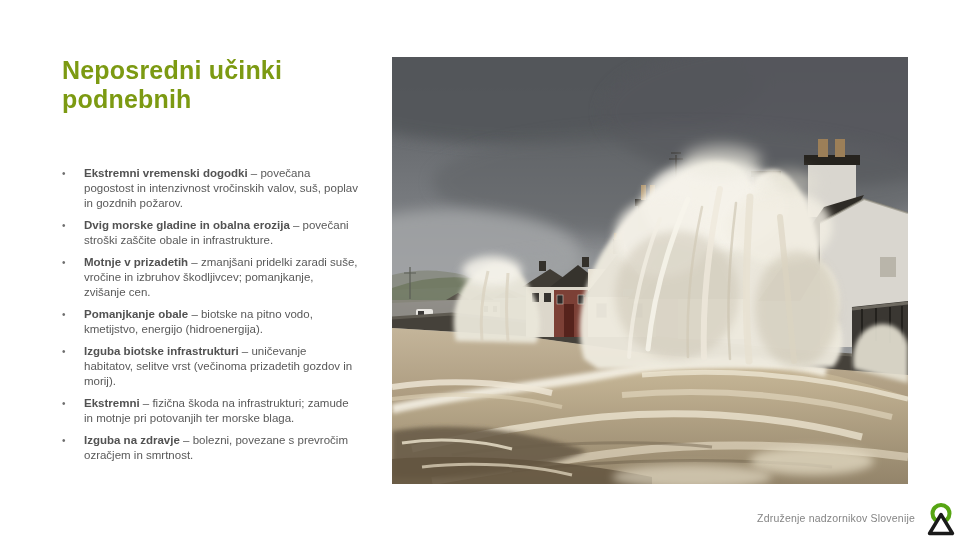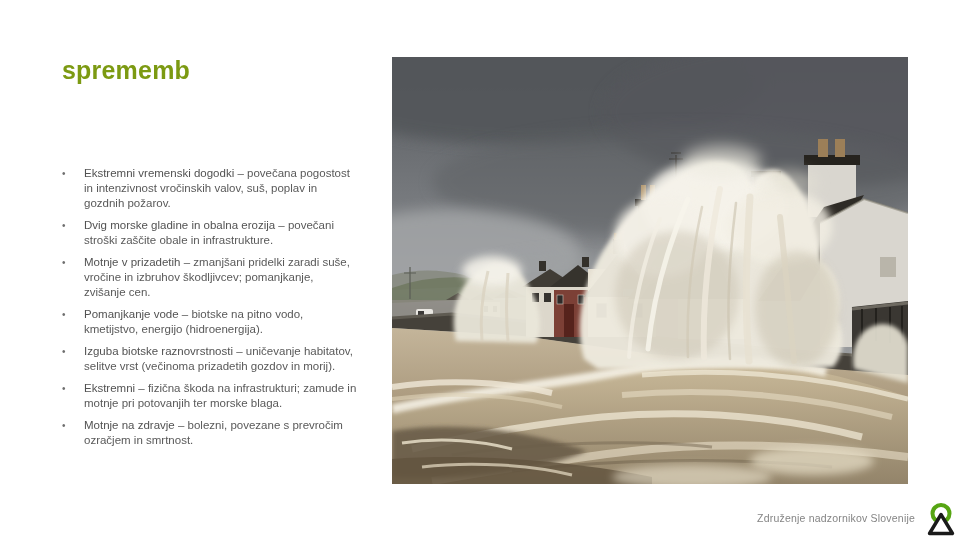--- a/index.html
+++ b/index.html
@@ -10,73 +10,74 @@
   .title{
     position:absolute;left:62px;top:56px;width:300px;
     color:#7c9a12;font-size:25px;font-weight:bold;line-height:29px;letter-spacing:.2px;
   }
   .impacts{
     position:absolute;left:62px;top:166px;width:296px;margin:0;padding:0;list-style:none;
     color:#595959;font-size:11.5px;line-height:15px;
   }
   .impact{display:flex;margin-bottom:7px;}
   .marker{flex:0 0 22px;width:22px;font-size:10px;color:#6e6e6e;line-height:15px;}
-  .lead{font-weight:normal;color:#525252;margin-top:24px;}
+  .lead{font-weight:bold;color:#525252;margin-top:24px;}
   .photo{
     position:absolute;left:392px;top:57px;width:516px;height:427px;overflow:hidden;background:#7b7e82;
   }
   .photo svg{display:block;}
   .footer-org{
     position:absolute;top:512px;right:45px;font-size:10.5px;color:#848484;letter-spacing:.2px;
   }
   .logo{position:absolute;top:502px;right:5px;width:28px;height:34px;}
 </style>
 </head>
 <body>
 
 <div class="slide">
 
   <div class="title">
-    <div>sprememb</div>
+    <div>Neposredni učinki</div>
+    <div>podnebnih</div>
   </div>
 
   <ul class="impacts" id="impacts">
     <li class="impact">
       <span class="marker">•</span>
       <span class="txt"><b class="lead">Ekstremni vremenski dogodki</b><span class="rest"> – povečana pogostost in intenzivnost vročinskih valov, suš, poplav in gozdnih požarov.</span></span>
     </li>
 
     <li class="impact">
       <span class="marker">•</span>
       <span class="txt"><b class="lead">Dvig morske gladine in obalna erozija</b><span class="rest"> – povečani stroški zaščite obale in infrastrukture.</span></span>
     </li>
 
     <li class="impact">
       <span class="marker">•</span>
       <span class="txt"><b class="lead">Motnje v prizadetih</b><span class="rest"> – zmanjšani pridelki zaradi suše, vročine in izbruhov škodljivcev; pomanjkanje, zvišanje cen.</span></span>
     </li>
 
     <li class="impact">
       <span class="marker">•</span>
-      <span class="txt"><b class="lead">Pomanjkanje vode</b><span class="rest"> – biotske na pitno vodo, kmetijstvo, energijo (hidroenergija).</span></span>
-    </li>
-
-    <li class="impact">
-      <span class="marker">•</span>
-      <span class="txt"><b class="lead">Izguba biotske raznovrstnosti</b><span class="rest"> – uničevanje habitatov, selitve vrst (večinoma prizadetih gozdov in morij).</span></span>
+      <span class="txt"><b class="lead">Pomanjkanje obale</b><span class="rest"> – biotske na pitno vodo, kmetijstvo, energijo (hidroenergija).</span></span>
+    </li>
+
+    <li class="impact">
+      <span class="marker">•</span>
+      <span class="txt"><b class="lead">Izguba biotske infrastrukturi</b><span class="rest"> – uničevanje habitatov, selitve vrst (večinoma prizadetih gozdov in morij).</span></span>
     </li>
 
     <li class="impact">
       <span class="marker">•</span>
       <span class="txt"><b class="lead">Ekstremni</b><span class="rest"> – fizična škoda na infrastrukturi; zamude in motnje pri potovanjih ter morske blaga.</span></span>
     </li>
 
     <li class="impact">
       <span class="marker">•</span>
-      <span class="txt"><b class="lead">Motnje na zdravje</b><span class="rest"> – bolezni, povezane s prevročim ozračjem in smrtnost.</span></span>
+      <span class="txt"><b class="lead">Izguba na zdravje</b><span class="rest"> – bolezni, povezane s prevročim ozračjem in smrtnost.</span></span>
     </li>
   </ul>
 
   <div class="photo" title="Storm waves crashing over a sea wall in front of coastal houses under a dark sky">
     <svg viewBox="0 0 516 427" width="516" height="427" preserveAspectRatio="none">
       <defs>
         <linearGradient id="g-sky" x1="0" y1="0" x2="0" y2="1">
           <stop offset="0" stop-color="#56595d"></stop>
           <stop offset=".45" stop-color="#75787c"></stop>
           <stop offset="1" stop-color="#9a9c9e"></stop>

